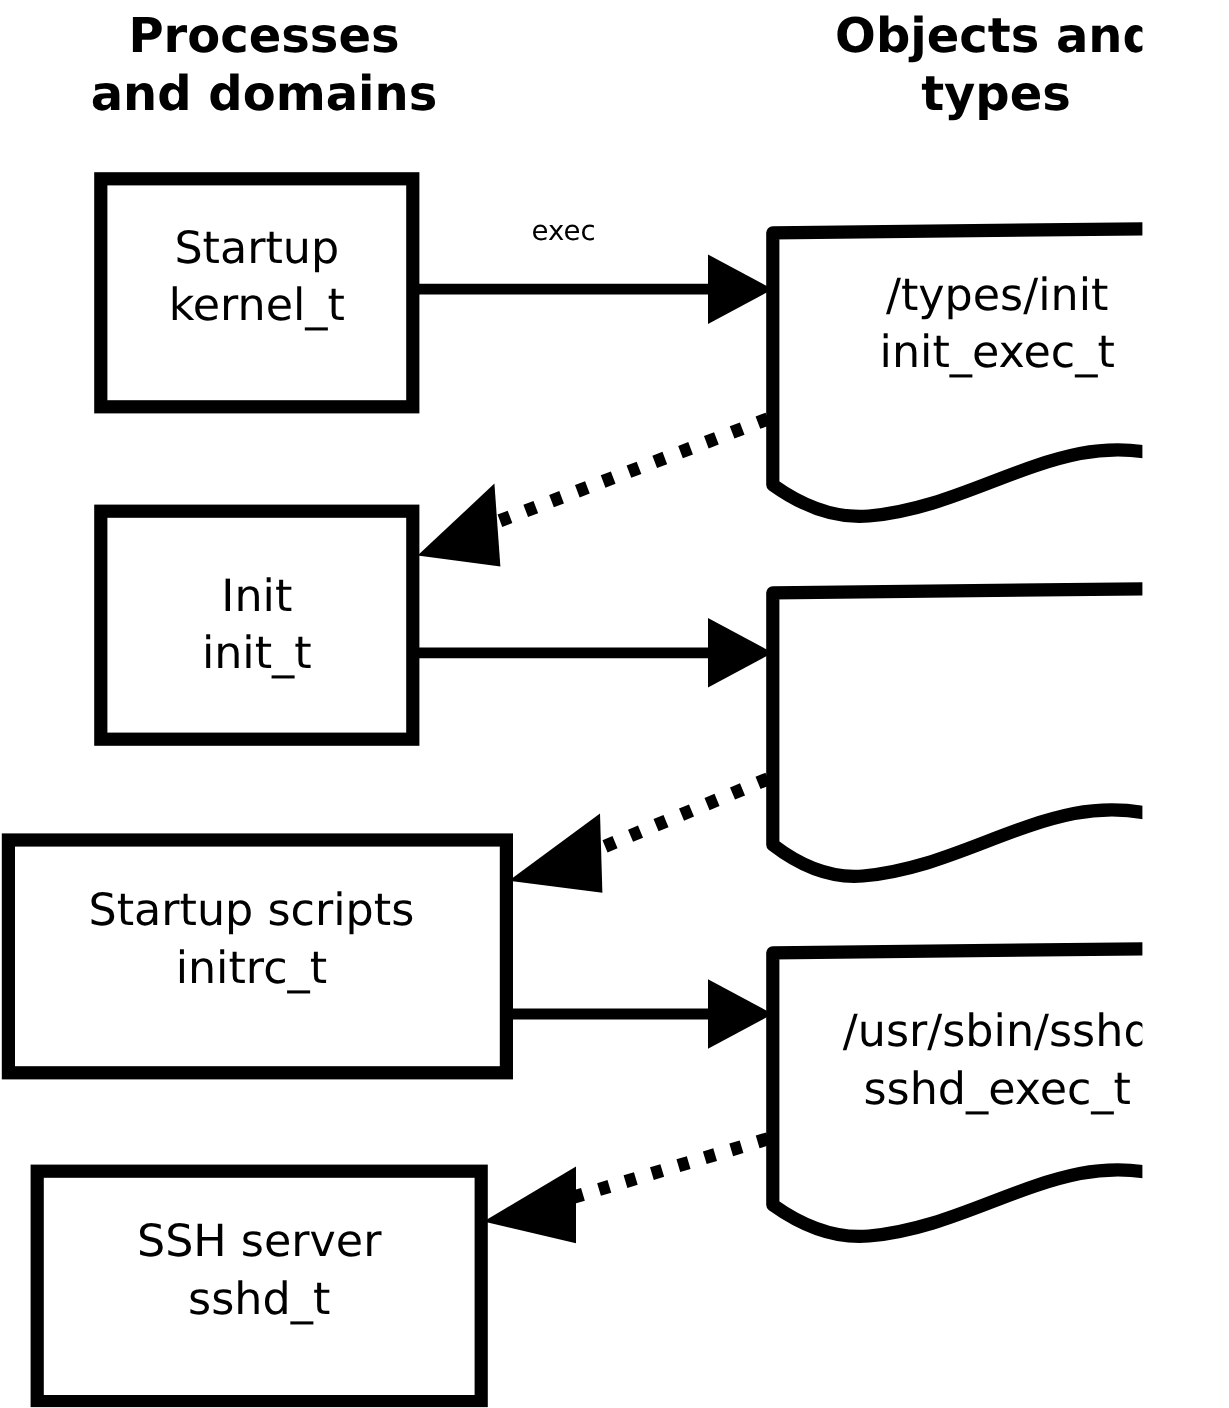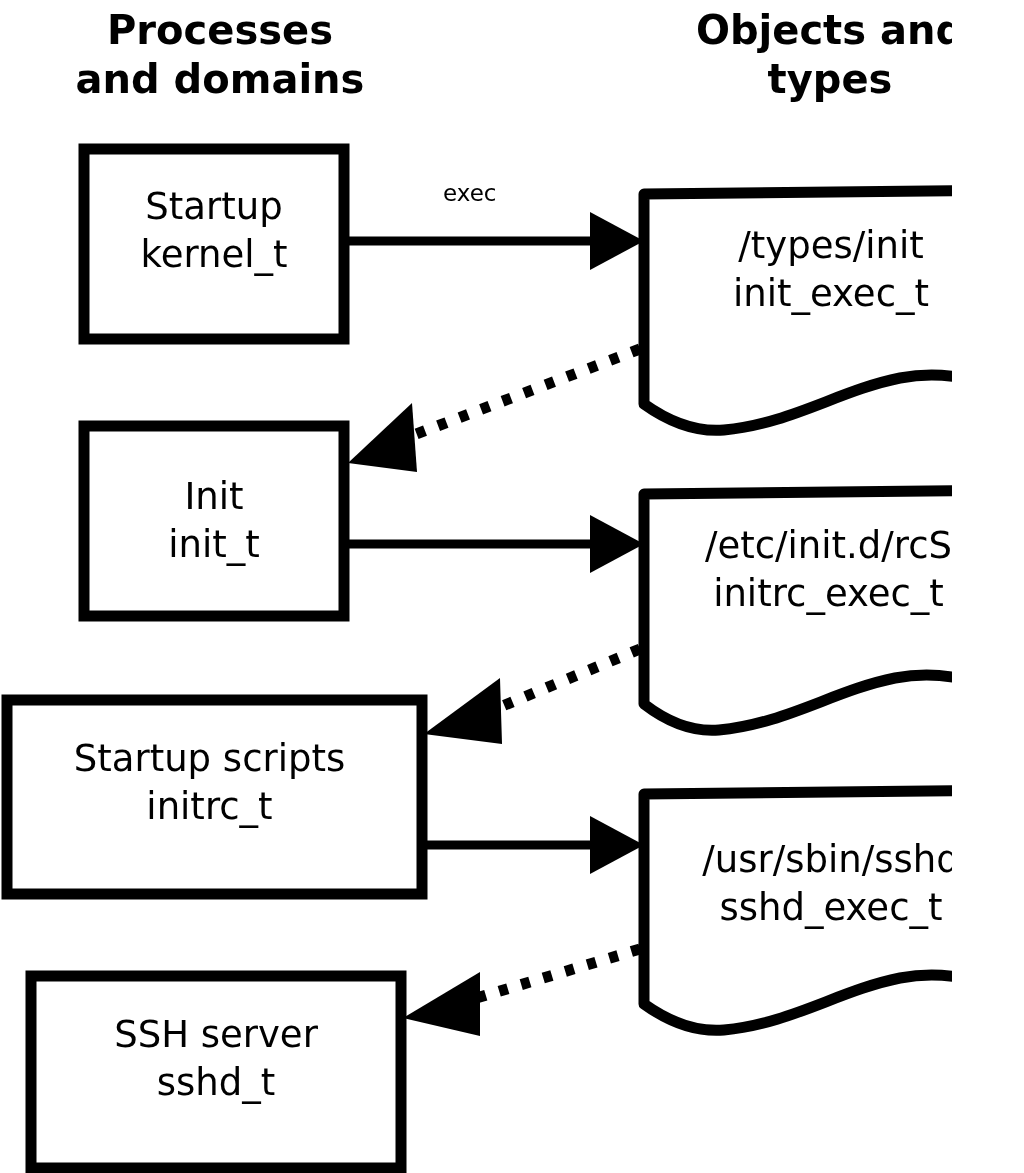--- a/index.html
+++ b/index.html
@@ -124,21 +124,19 @@
 
   <div class="node-label" style="left:2px; top:735px; width:415px;">Startup scripts
 initrc_t</div>
 
   <div class="node-label" style="left:31px; top:1011px; width:370px;">SSH server
 sshd_t</div>
 
   <div class="node-label" style="left:644px; top:222px; width:374px;">/types/init
 init_exec_t</div>
 
-  <div class="node-label" style="left:644px; top:522px; width:369px;">/etc/init.d/rcS
-initrc_exec_t</div>
 
   <div class="node-label" style="left:644px; top:836px; width:374px;">/usr/sbin/sshd
 sshd_exec_t</div>
 
   <div class="edge-label" style="left:443px; top:182px;">exec</div>
 
 </div>
 
 </body></html>

